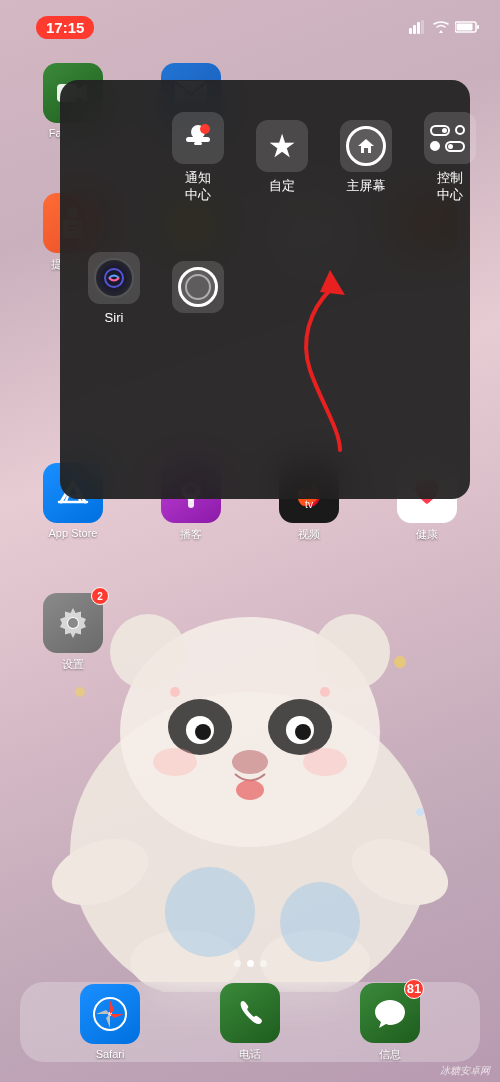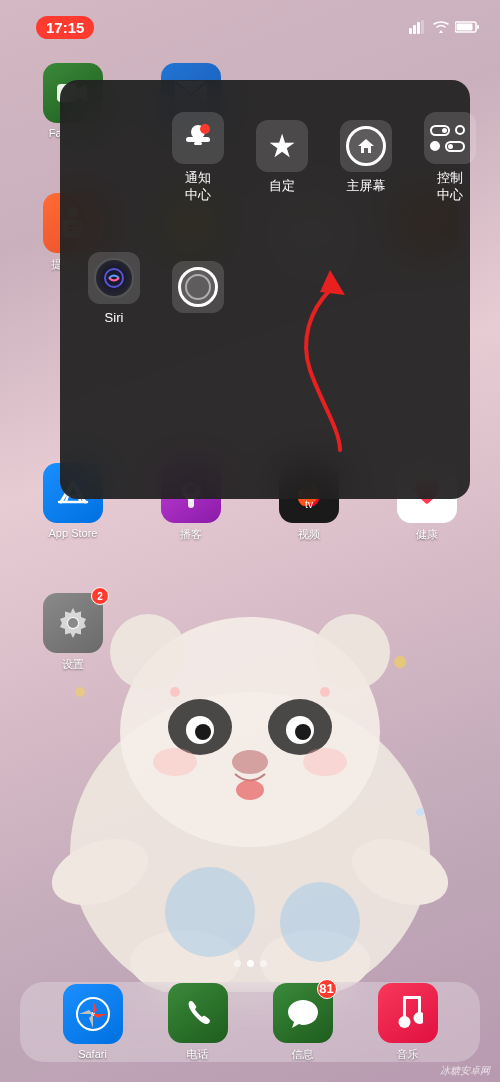--- a/index.html
+++ b/index.html
@@ -544,32 +544,20 @@
     <span class="app-label">电话</span>
   </div>
   <div class="app-icon-wrapper" style="position:relative;">
     <div class="app-icon icon-messages" style="position:relative;">
       <svg width="34" height="30" viewBox="0 0 34 30">
           <path d="M17 2 C9 2 2 7 2 14 C2 18 4 21 8 24 L6 30 L13 26 C14.5 26.5 15.7 27 17 27 C25 27 32 22 32 14 C32 7 25 2 17 2Z" fill="white"></path>
         </svg>
       <div class="badge" style="top:-4px;right:-4px;font-size:13px;min-width:20px;height:20px;border-radius:10px;">81</div>
     </div>
     <span class="app-label">信息</span>
-  </div>
-  <div class="app-icon-wrapper">
-    <div class="app-icon icon-music">
-      <svg width="30" height="34" viewBox="0 0 30 34">
-          <rect x="10" y="0" width="18" height="3" rx="1.5" fill="white"></rect>
-          <rect x="10" y="0" width="3" height="22" rx="1.5" fill="white"></rect>
-          <rect x="25" y="0" width="3" height="18" rx="1.5" fill="white"></rect>
-          <circle cx="11.5" cy="26" r="6" fill="white"></circle>
-          <circle cx="26.5" cy="22" r="6" fill="white"></circle>
-        </svg>
-    </div>
-    <span class="app-label">音乐</span>
   </div>
 </div>
 
 <div class="context-menu">
   <div class="context-menu-grid">
 
     <div style="padding:10px;"></div>
     <div class="menu-item">
       <div class="menu-icon">
 

